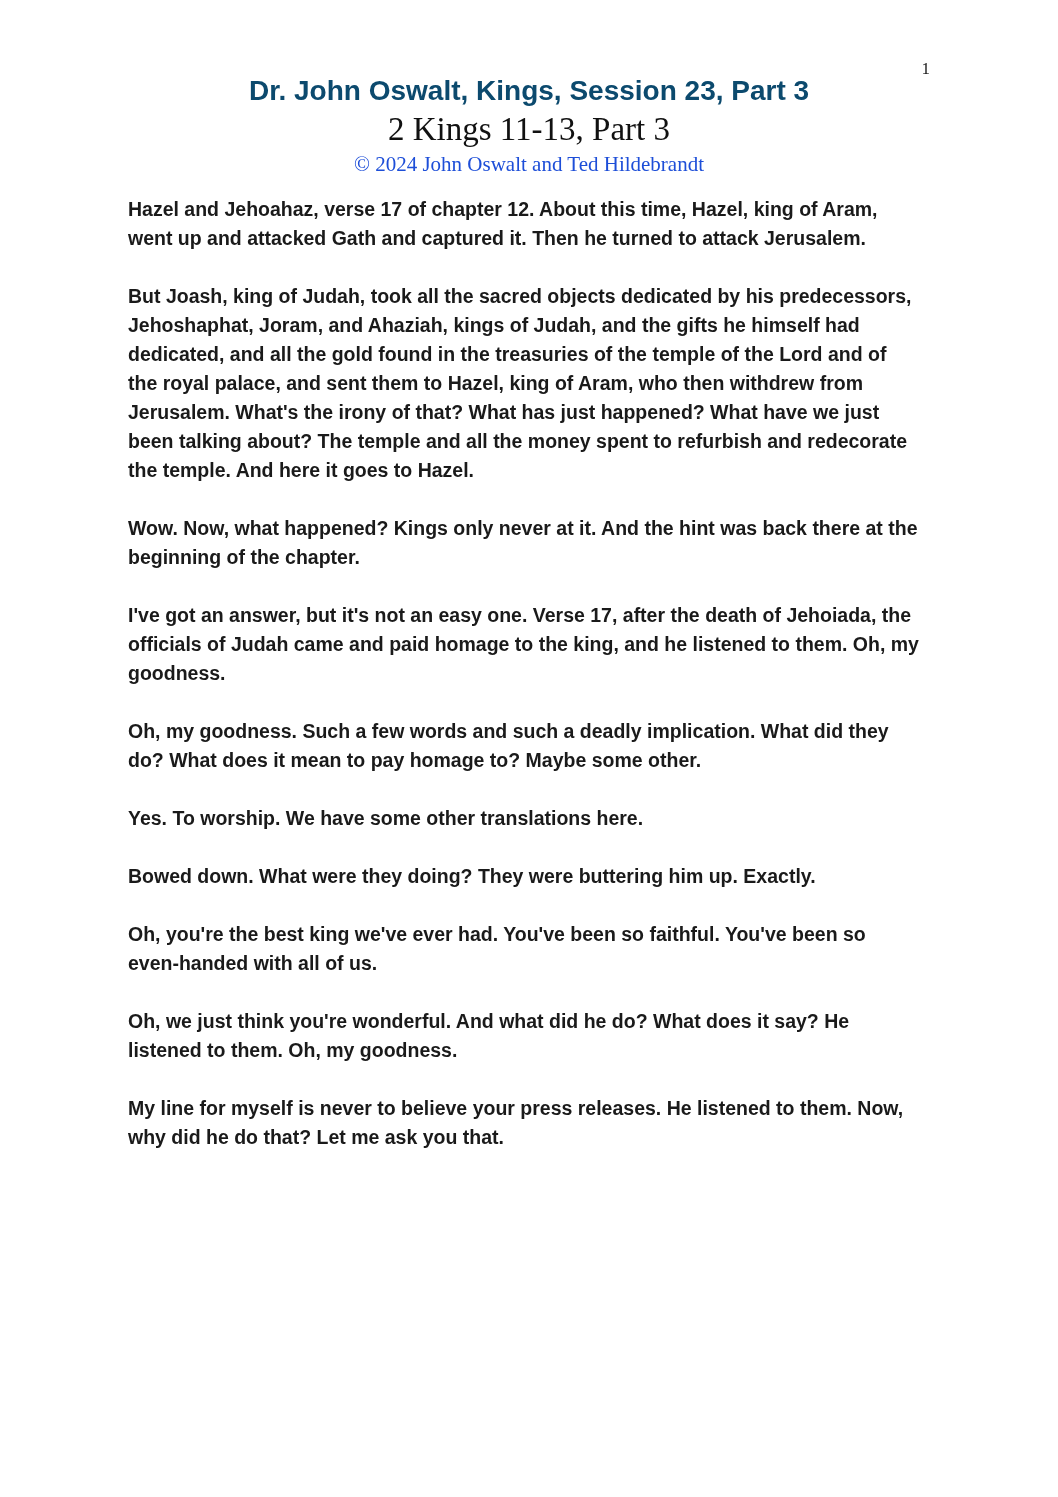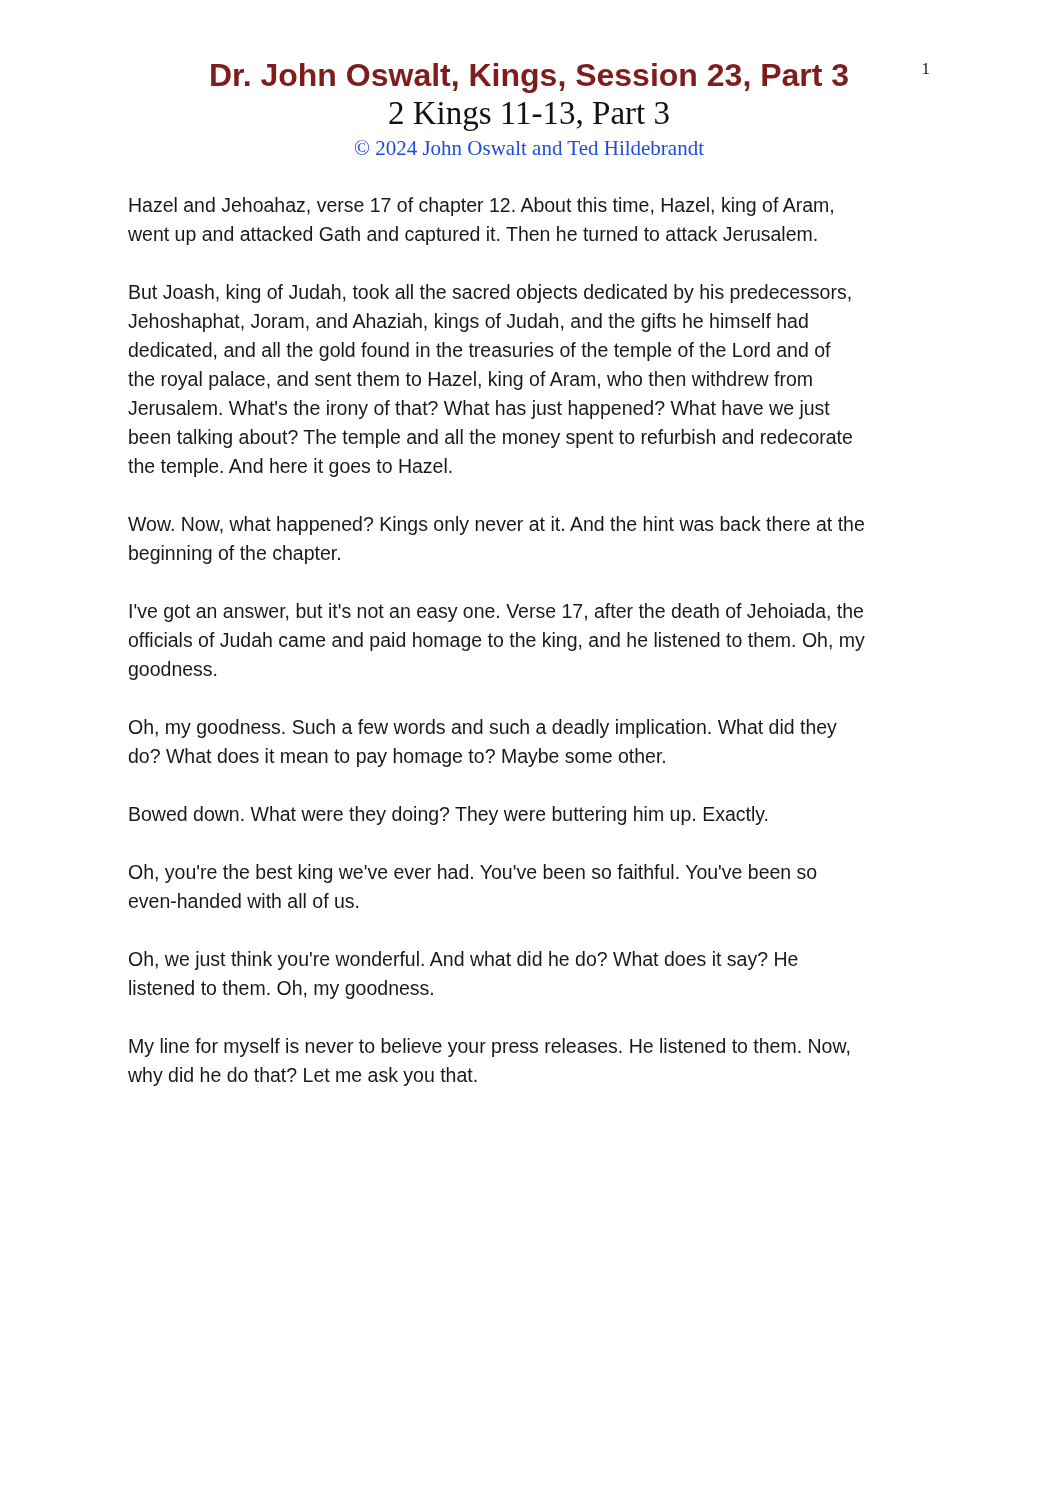--- a/index.html
+++ b/index.html
@@ -25,47 +25,48 @@
     color: #1a1a1a;
   }
   .content {
     position: absolute;
     left: 128px;
     right: 128px;
     top: 0;
   }
   .title-main {
     margin: 0;
-    padding-top: 57px;
+    padding-top: 73px;
     text-align: center;
     font-family: "Liberation Sans", sans-serif;
     font-weight: bold;
-    font-size: 32px;
+    font-size: 28px;
     line-height: 36px;
-    color: #7f1d1d;
+    color: #0c4a6e;
   }
   .title-sub {
     margin: 0;
     text-align: center;
     font-family: "Liberation Serif", serif;
     font-weight: normal;
     font-size: 33px;
     line-height: 40px;
     color: #111111;
   }
   .copyright {
     margin: 0;
     text-align: center;
     font-family: "Liberation Serif", serif;
     font-size: 21px;
     line-height: 30px;
     color: #1d4ed8;
   }
   .paragraphs {
-    margin-top: 28px;
+    margin-top: 16px;
+    font-weight: bold;
   }
   .paragraphs p {
     margin: 0 0 29px 0;
     font-size: 19.5px;
     line-height: 29px;
     white-space: pre-line;
     color: #1a1a1a;
   }
 </style>
 </head>
@@ -93,20 +94,21 @@
 Jerusalem. What's the irony of that? What has just happened? What have we just
 been talking about? The temple and all the money spent to refurbish and redecorate
 the temple. And here it goes to Hazel.</p>
       <p>Wow. Now, what happened? Kings only never at it. And the hint was back there at the
 beginning of the chapter.</p>
       <p>I've got an answer, but it's not an easy one. Verse 17, after the death of Jehoiada, the
 officials of Judah came and paid homage to the king, and he listened to them. Oh, my
 goodness.</p>
       <p>Oh, my goodness. Such a few words and such a deadly implication. What did they
 do? What does it mean to pay homage to? Maybe some other.</p>
+      <p>Yes. To worship. We have some other translations here.</p>
       <p>Bowed down. What were they doing? They were buttering him up. Exactly.</p>
       <p>Oh, you're the best king we've ever had. You've been so faithful. You've been so
 even-handed with all of us.</p>
       <p>Oh, we just think you're wonderful. And what did he do? What does it say? He
 listened to them. Oh, my goodness.</p>
       <p>My line for myself is never to believe your press releases. He listened to them. Now,
 why did he do that? Let me ask you that.</p>
     </div>
 
   </div>

